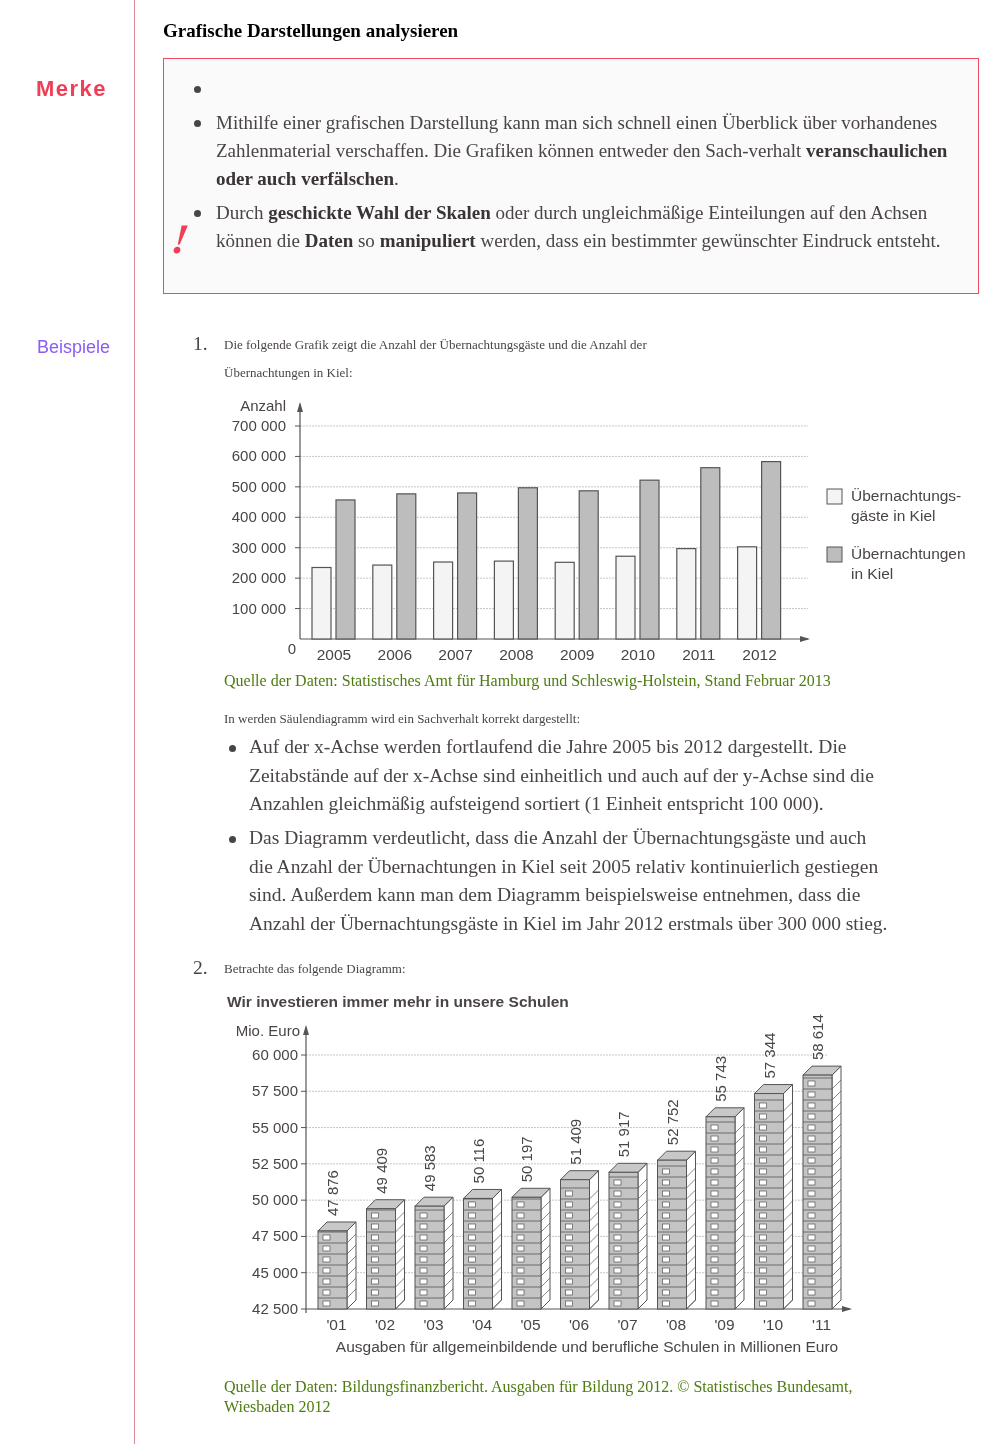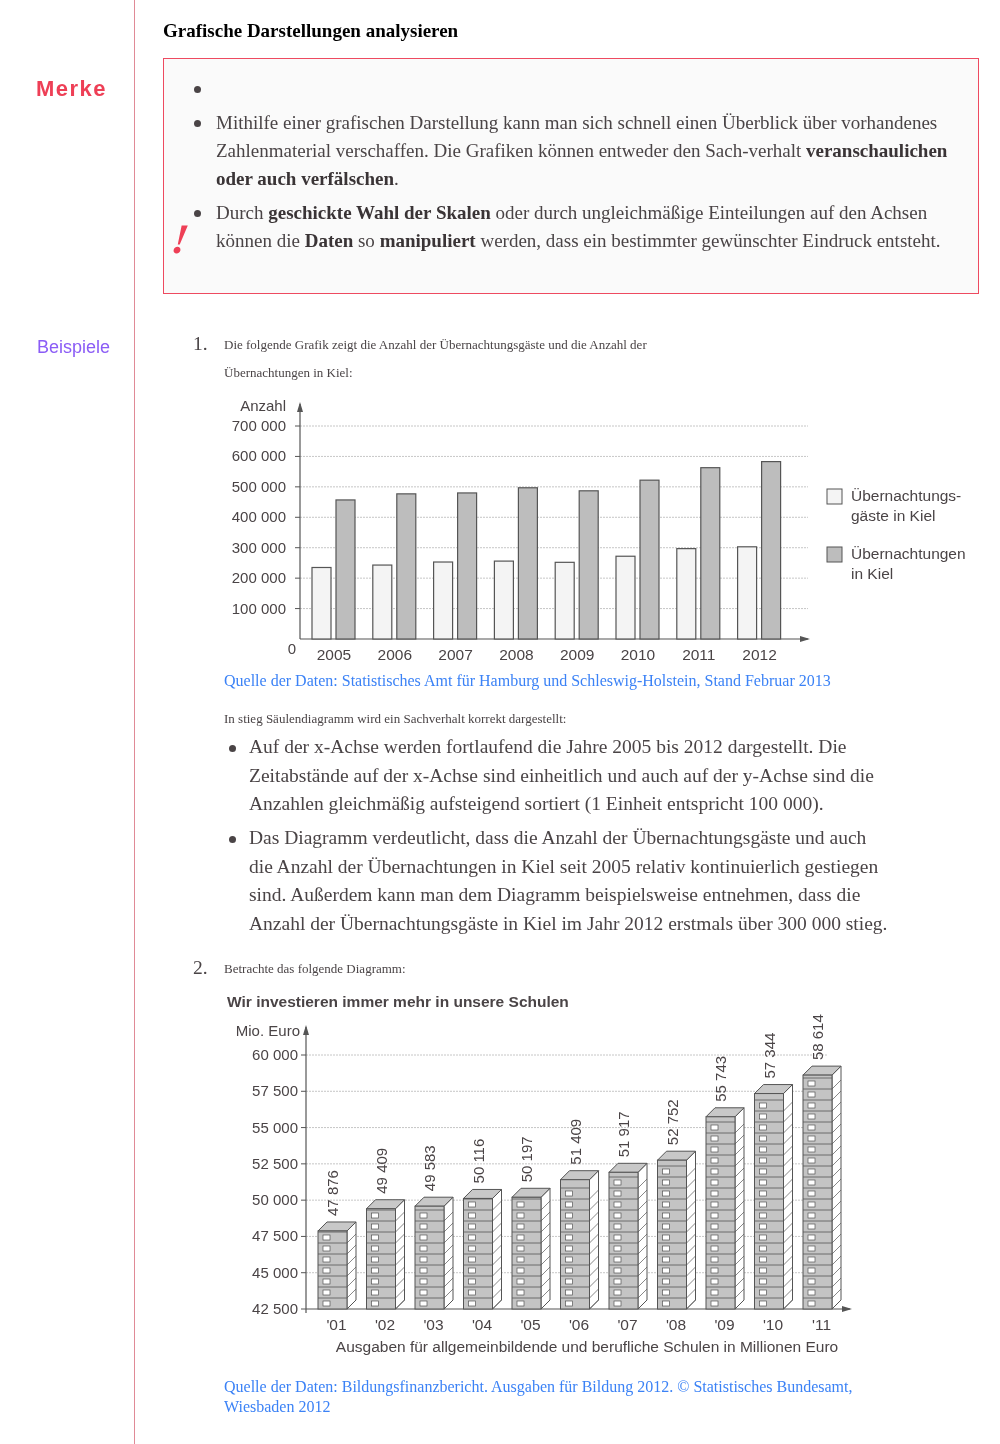--- a/index.html
+++ b/index.html
@@ -14,21 +14,21 @@
                background:#fafafa; box-sizing:border-box; }
   .mb-item { position:absolute; left:52px; right:20px; font-size:19px; line-height:28px; color:#4a4446; }
   .mb-item b { color:#3a3436; }
   .bullet { position:absolute; left:-22px; top:11px; width:7px; height:7px; border-radius:50%; background:#4a4446; }
   .exclam { position:absolute; left:8px; top:156px; font-size:42px; color:#ee3f56; font-style:italic; font-weight:bold;
             font-family:"Liberation Serif", serif; transform:skewX(-8deg); }
   .para { position:absolute; font-size:13px; line-height:28px; color:#4a4446; }
   .num { position:absolute; font-size:19.5px; color:#4a4446; }
   .b-item { position:absolute; left:249px; width:740px; font-size:19.5px; line-height:28.5px; color:#4a4446; }
   .b-item .bullet { left:-20px; top:12px; }
-  .source { position:absolute; font-size:16px; color:#3b82f6; line-height:20px; }
+  .source { position:absolute; font-size:16px; color:#4d7c0f; line-height:20px; }
   svg text { font-family:"Liberation Sans", sans-serif; fill:#4a4446; }
 </style>
 </head>
 <body>
 
 <div class="margin-line"></div>
 <div class="side-label merke">Merke</div>
 <div class="side-label beispiele">Beispiele</div>
 
 <div class="page-title">Grafische Darstellungen analysieren</div>
@@ -105,21 +105,21 @@
     <rect x="827" y="99" width="15" height="15" fill="#f4f4f4" stroke="#555" stroke-width="1"></rect>
     <text x="851" y="111" font-size="15.5">Übernachtungs-</text>
     <text x="851" y="131" font-size="15.5">gäste in Kiel</text>
     <rect x="827" y="157" width="15" height="15" fill="#bdbdbd" stroke="#555" stroke-width="1"></rect>
     <text x="851" y="169" font-size="15.5">Übernachtungen</text>
     <text x="851" y="189" font-size="15.5">in Kiel</text>
   </svg>
 
 <div class="source" style="left:224px; top:671px;">Quelle der Daten: Statistisches Amt für Hamburg und Schleswig-Holstein, Stand Februar 2013</div>
 
-<div class="para" style="left:224px; top:705px;">In stieg Säulendiagramm wird ein Sachverhalt korrekt dargestellt:</div>
+<div class="para" style="left:224px; top:705px;">In werden Säulendiagramm wird ein Sachverhalt korrekt dargestellt:</div>
 <div class="b-item" style="top:733px;">
   <span class="bullet"></span>
   <div>Auf der x-Achse werden fortlaufend die Jahre 2005 bis 2012 dargestellt. Die</div>
   <div>Zeitabstände auf der x-Achse sind einheitlich und auch auf der y-Achse sind die</div>
   <div>Anzahlen gleichmäßig aufsteigend sortiert (1 Einheit entspricht 100 000).</div>
 </div>
 <div class="b-item" style="top:824px;">
   <span class="bullet"></span>
   <div>Das Diagramm verdeutlicht, dass die Anzahl der Übernachtungsgäste und auch</div>
   <div>die Anzahl der Übernachtungen in Kiel seit 2005 relativ kontinuierlich gestiegen</div>

